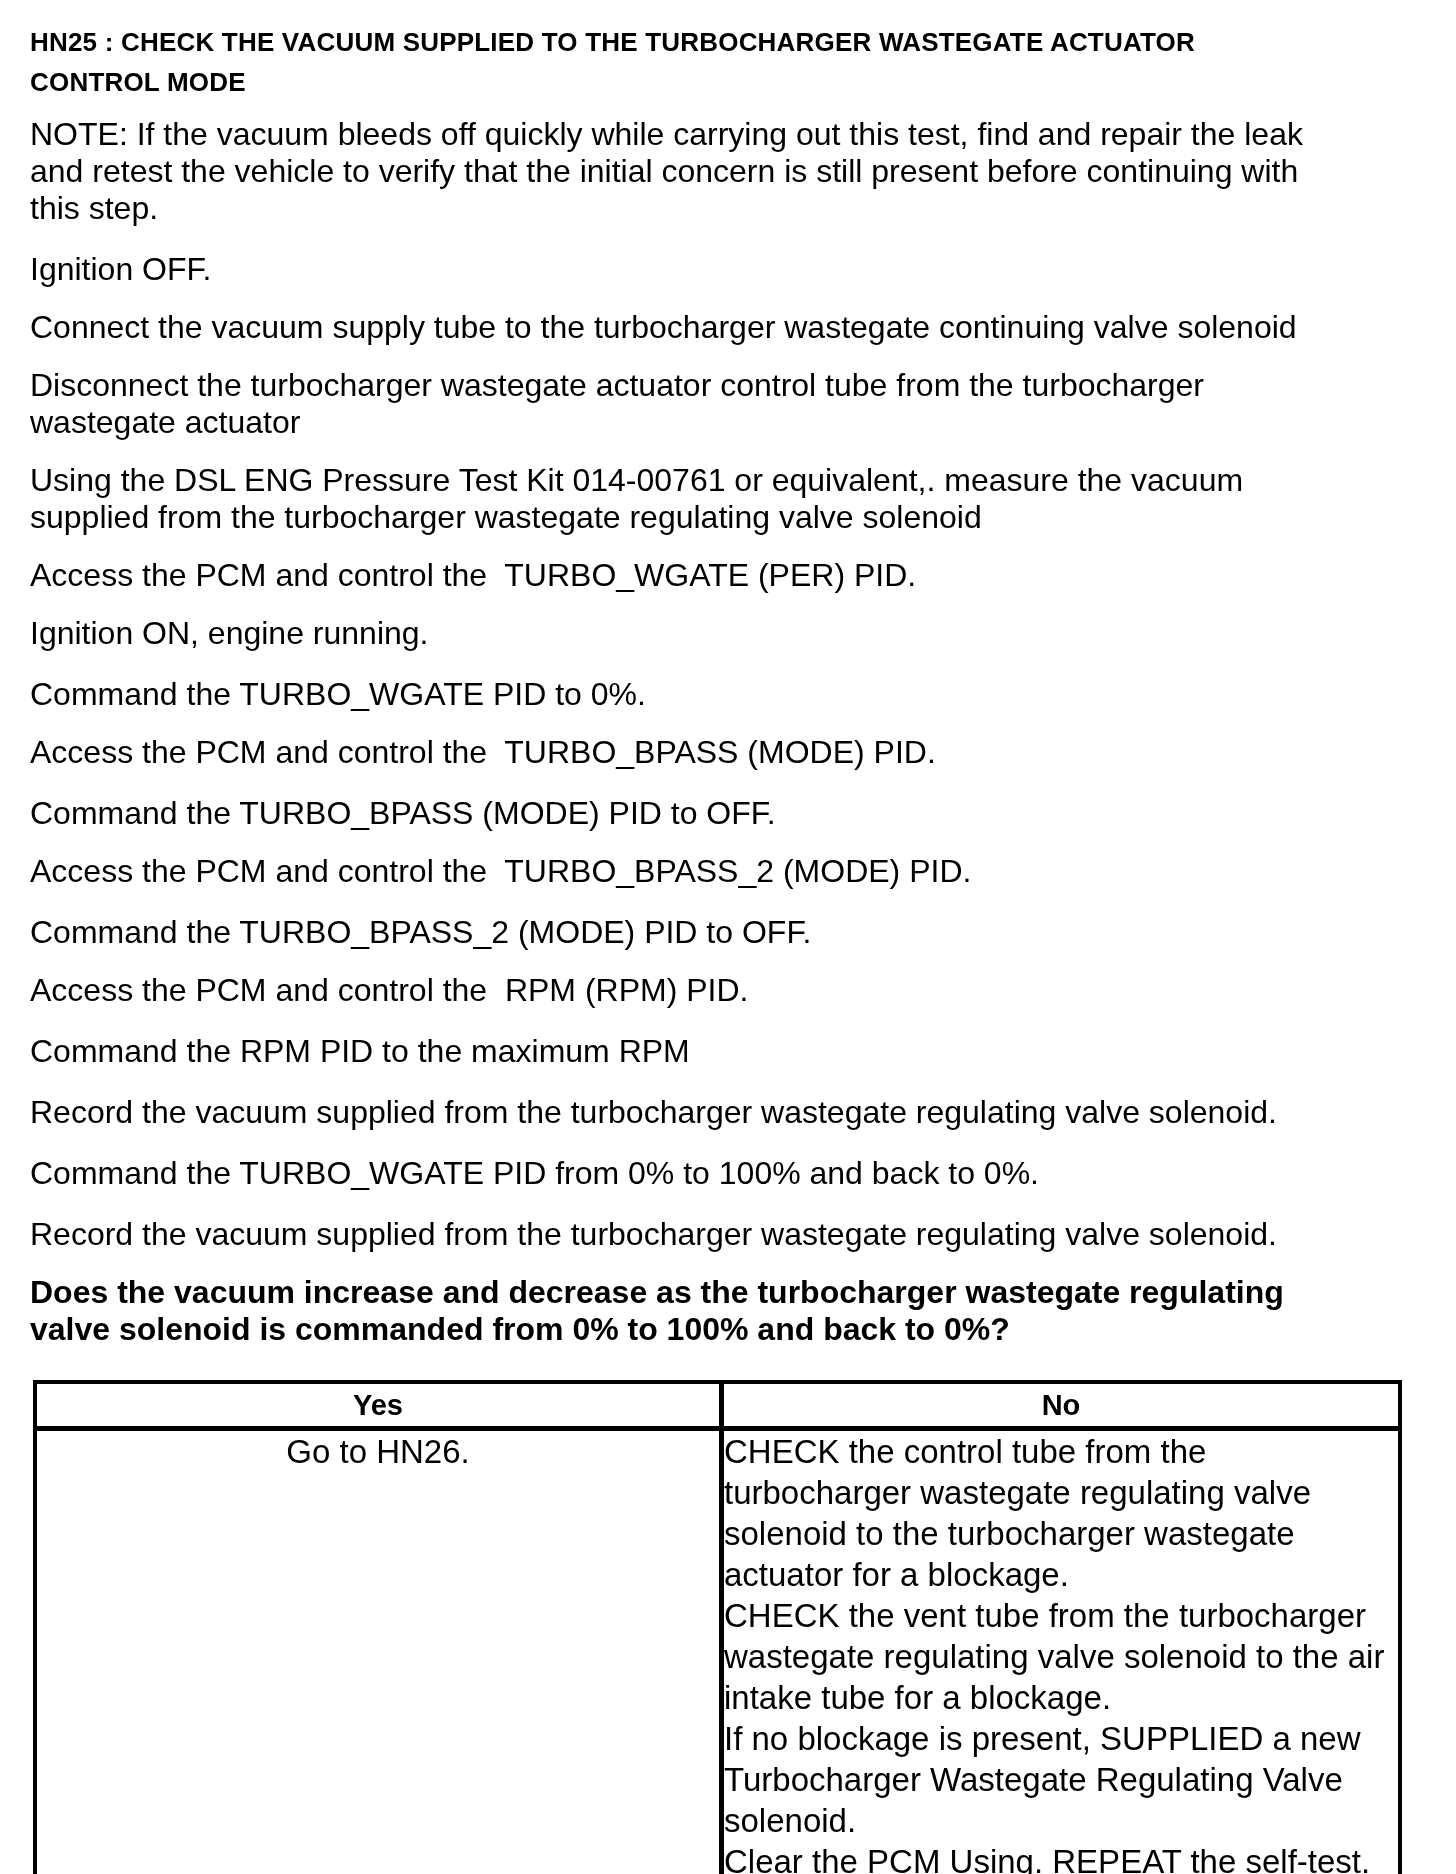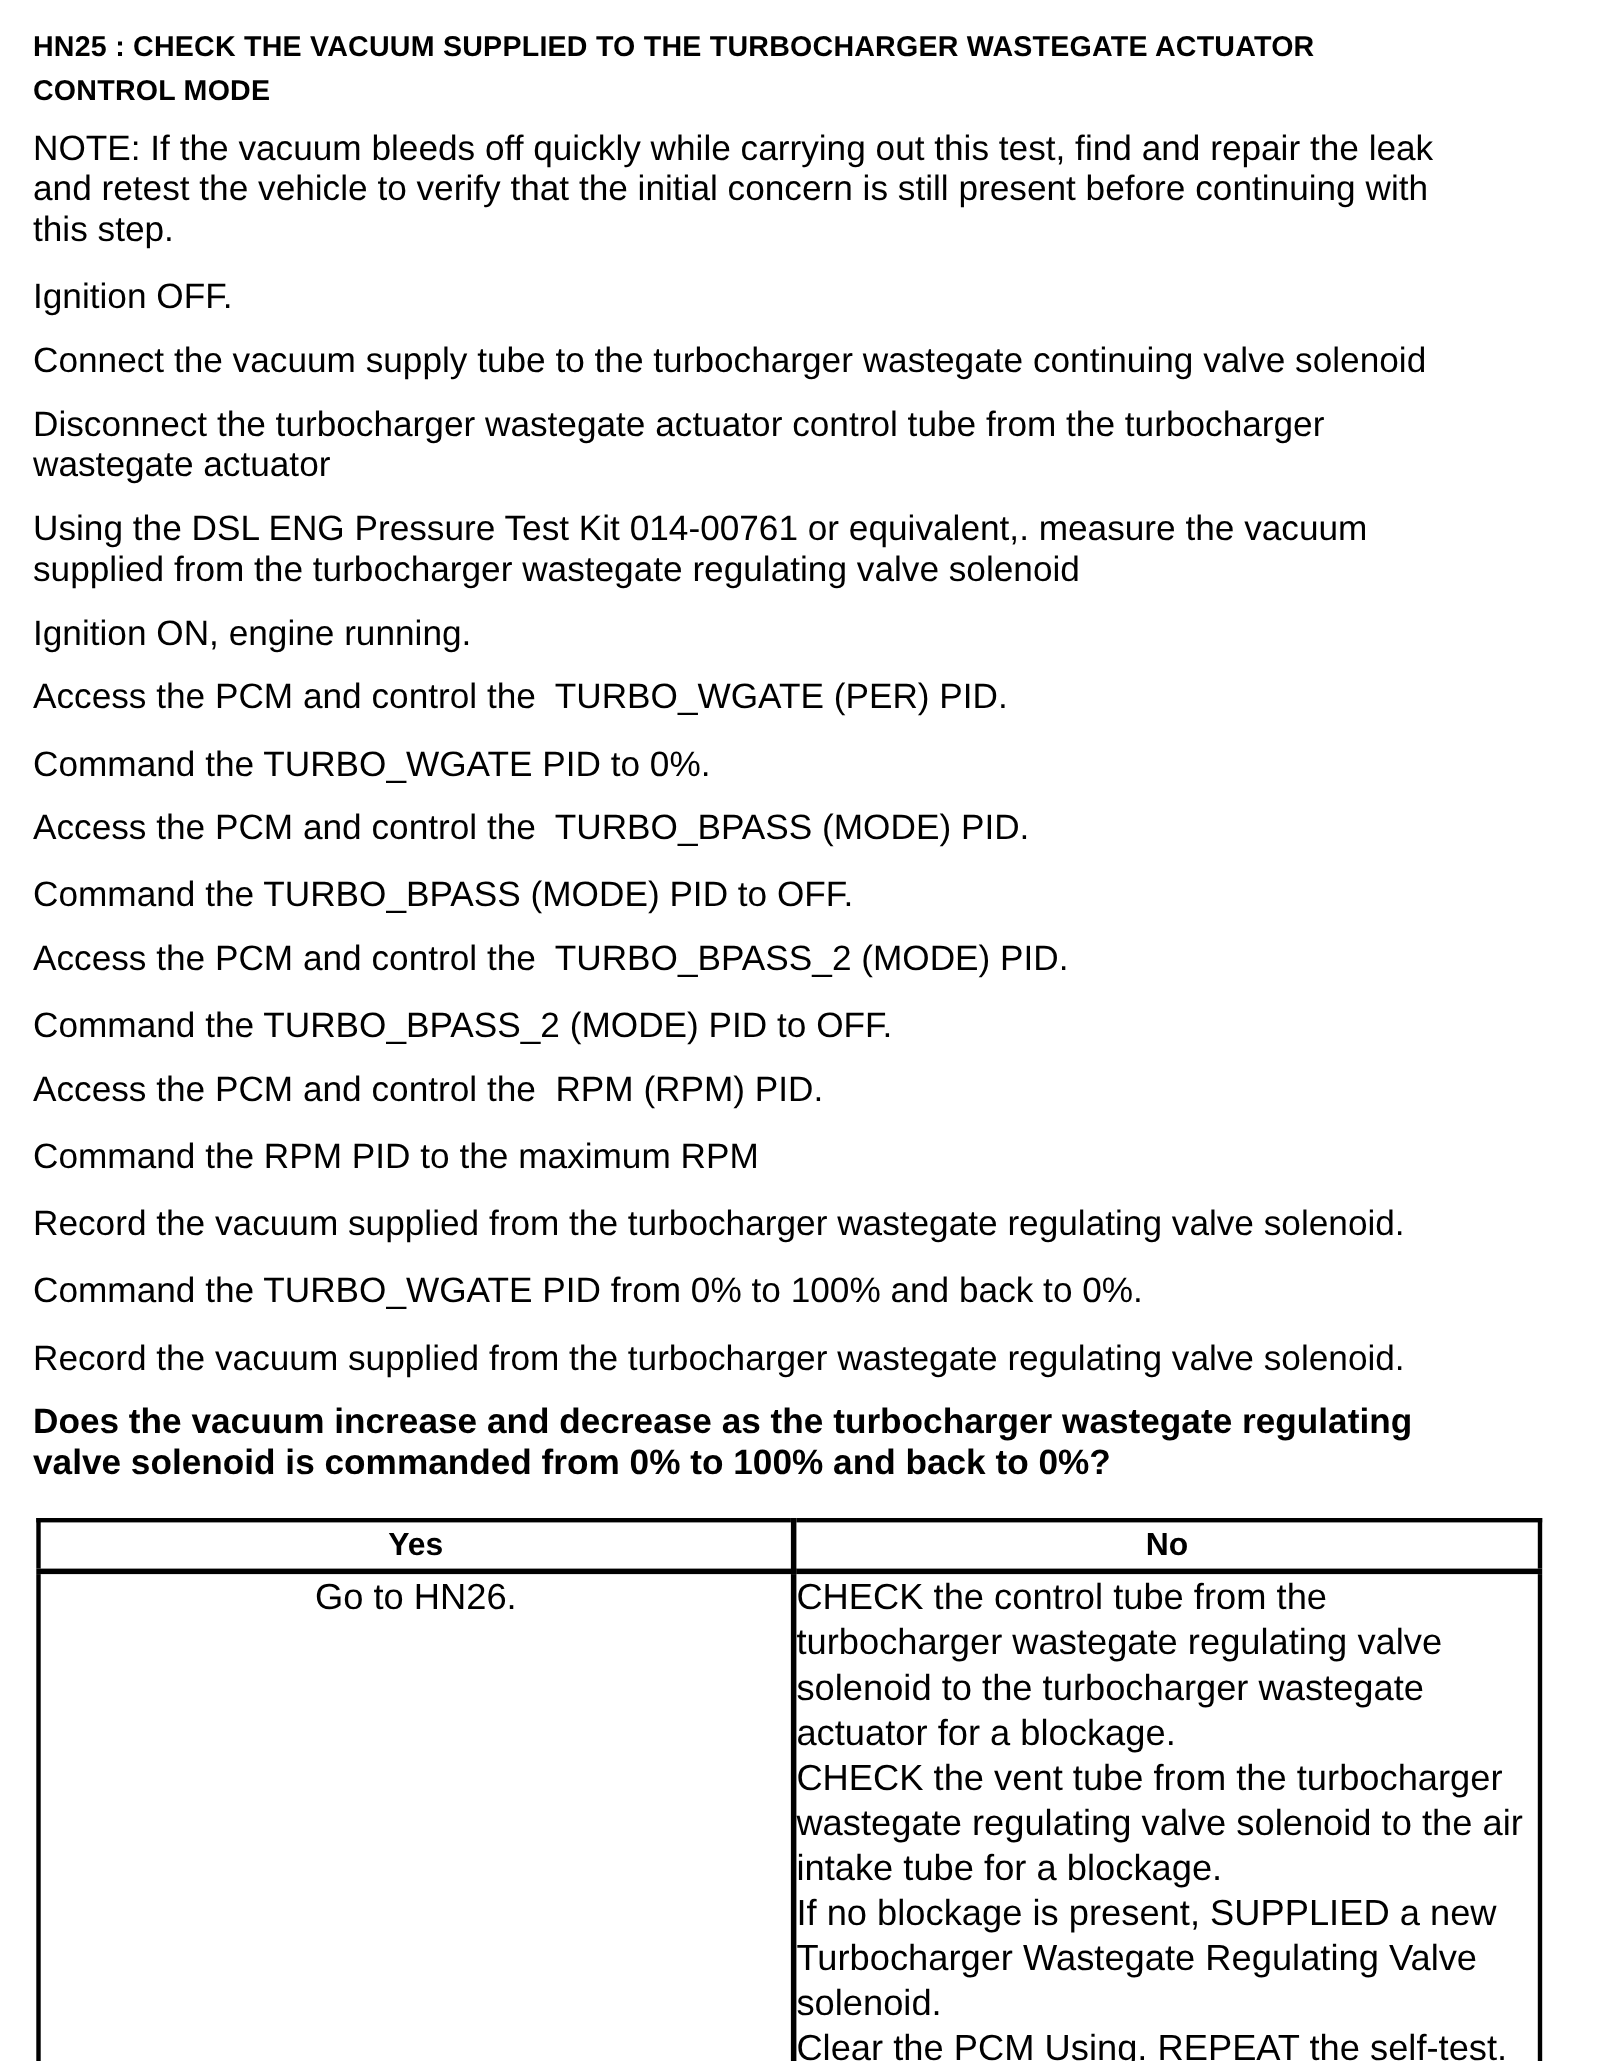--- a/index.html
+++ b/index.html
@@ -97,24 +97,24 @@
       </div>
       <div class="step group">
         <div class="line">Disconnect the turbocharger wastegate actuator control tube from the turbocharger</div>
         <div class="line">wastegate actuator</div>
       </div>
       <div class="step group">
         <div class="line">Using the DSL ENG Pressure Test Kit 014-00761 or equivalent,. measure the vacuum</div>
         <div class="line">supplied from the turbocharger wastegate regulating valve solenoid</div>
       </div>
       <div class="step group">
-        <div class="line">Ignition ON, engine running.</div>
+        <div class="line">Access the PCM and control the  TURBO_WGATE (PER) PID.</div>
       </div>
       <div class="step group">
-        <div class="line">Access the PCM and control the  TURBO_WGATE (PER) PID.</div>
+        <div class="line">Ignition ON, engine running.</div>
       </div>
       <div class="step">
         <div class="line">Command the TURBO_WGATE PID to 0%.</div>
       </div>
       <div class="step group">
         <div class="line">Access the PCM and control the  TURBO_BPASS (MODE) PID.</div>
       </div>
       <div class="step">
         <div class="line">Command the TURBO_BPASS (MODE) PID to OFF.</div>
       </div>

